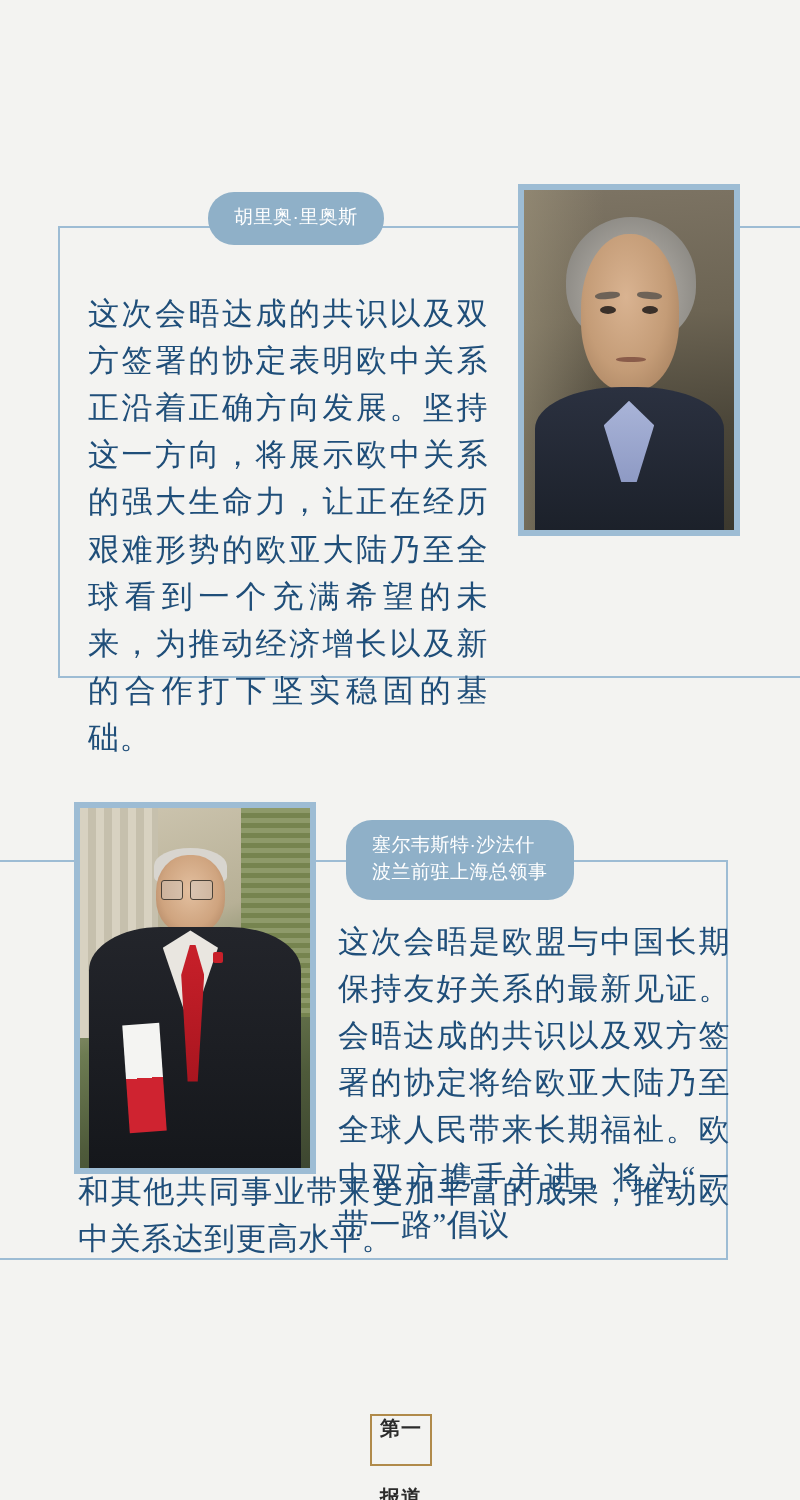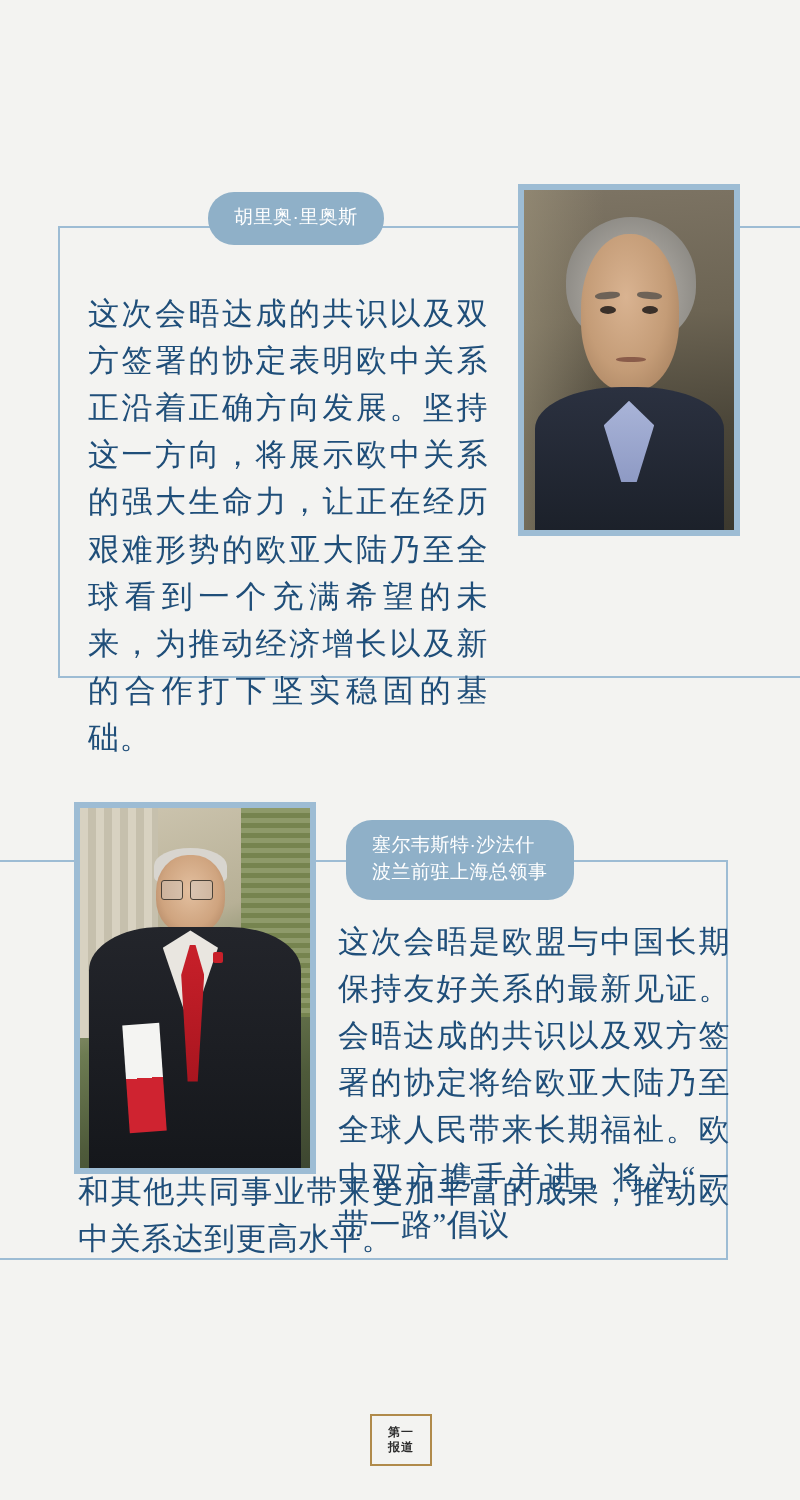--- a/index.html
+++ b/index.html
@@ -294,25 +294,26 @@
     box-sizing: border-box;
     display: flex;
     flex-direction: column;
     align-items: center;
     justify-content: center;
     background: #f3f3f1;
   }
   .footer-logo span {
     display: block;
     color: #2b2b2b;
-    font-size: 12px;
+    font-size: 20px;
     line-height: 1.22;
     font-family: "Liberation Serif", "DejaVu Serif", serif;
     font-weight: bold;
     letter-spacing: 1px;
+    margin-top: 45px;
   }
 </style>
 </head>
 <body>
 
 <div class="page">
 
   <div class="block1">
 
     <div class="bracket1"></div>

